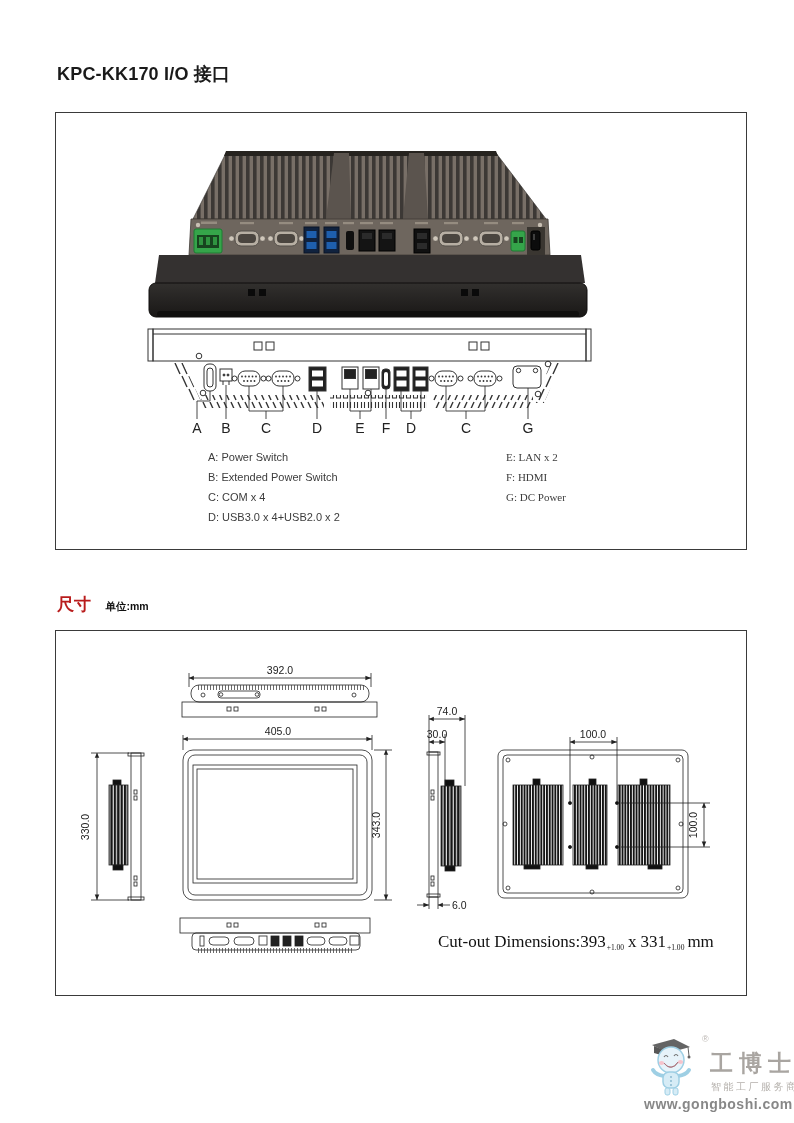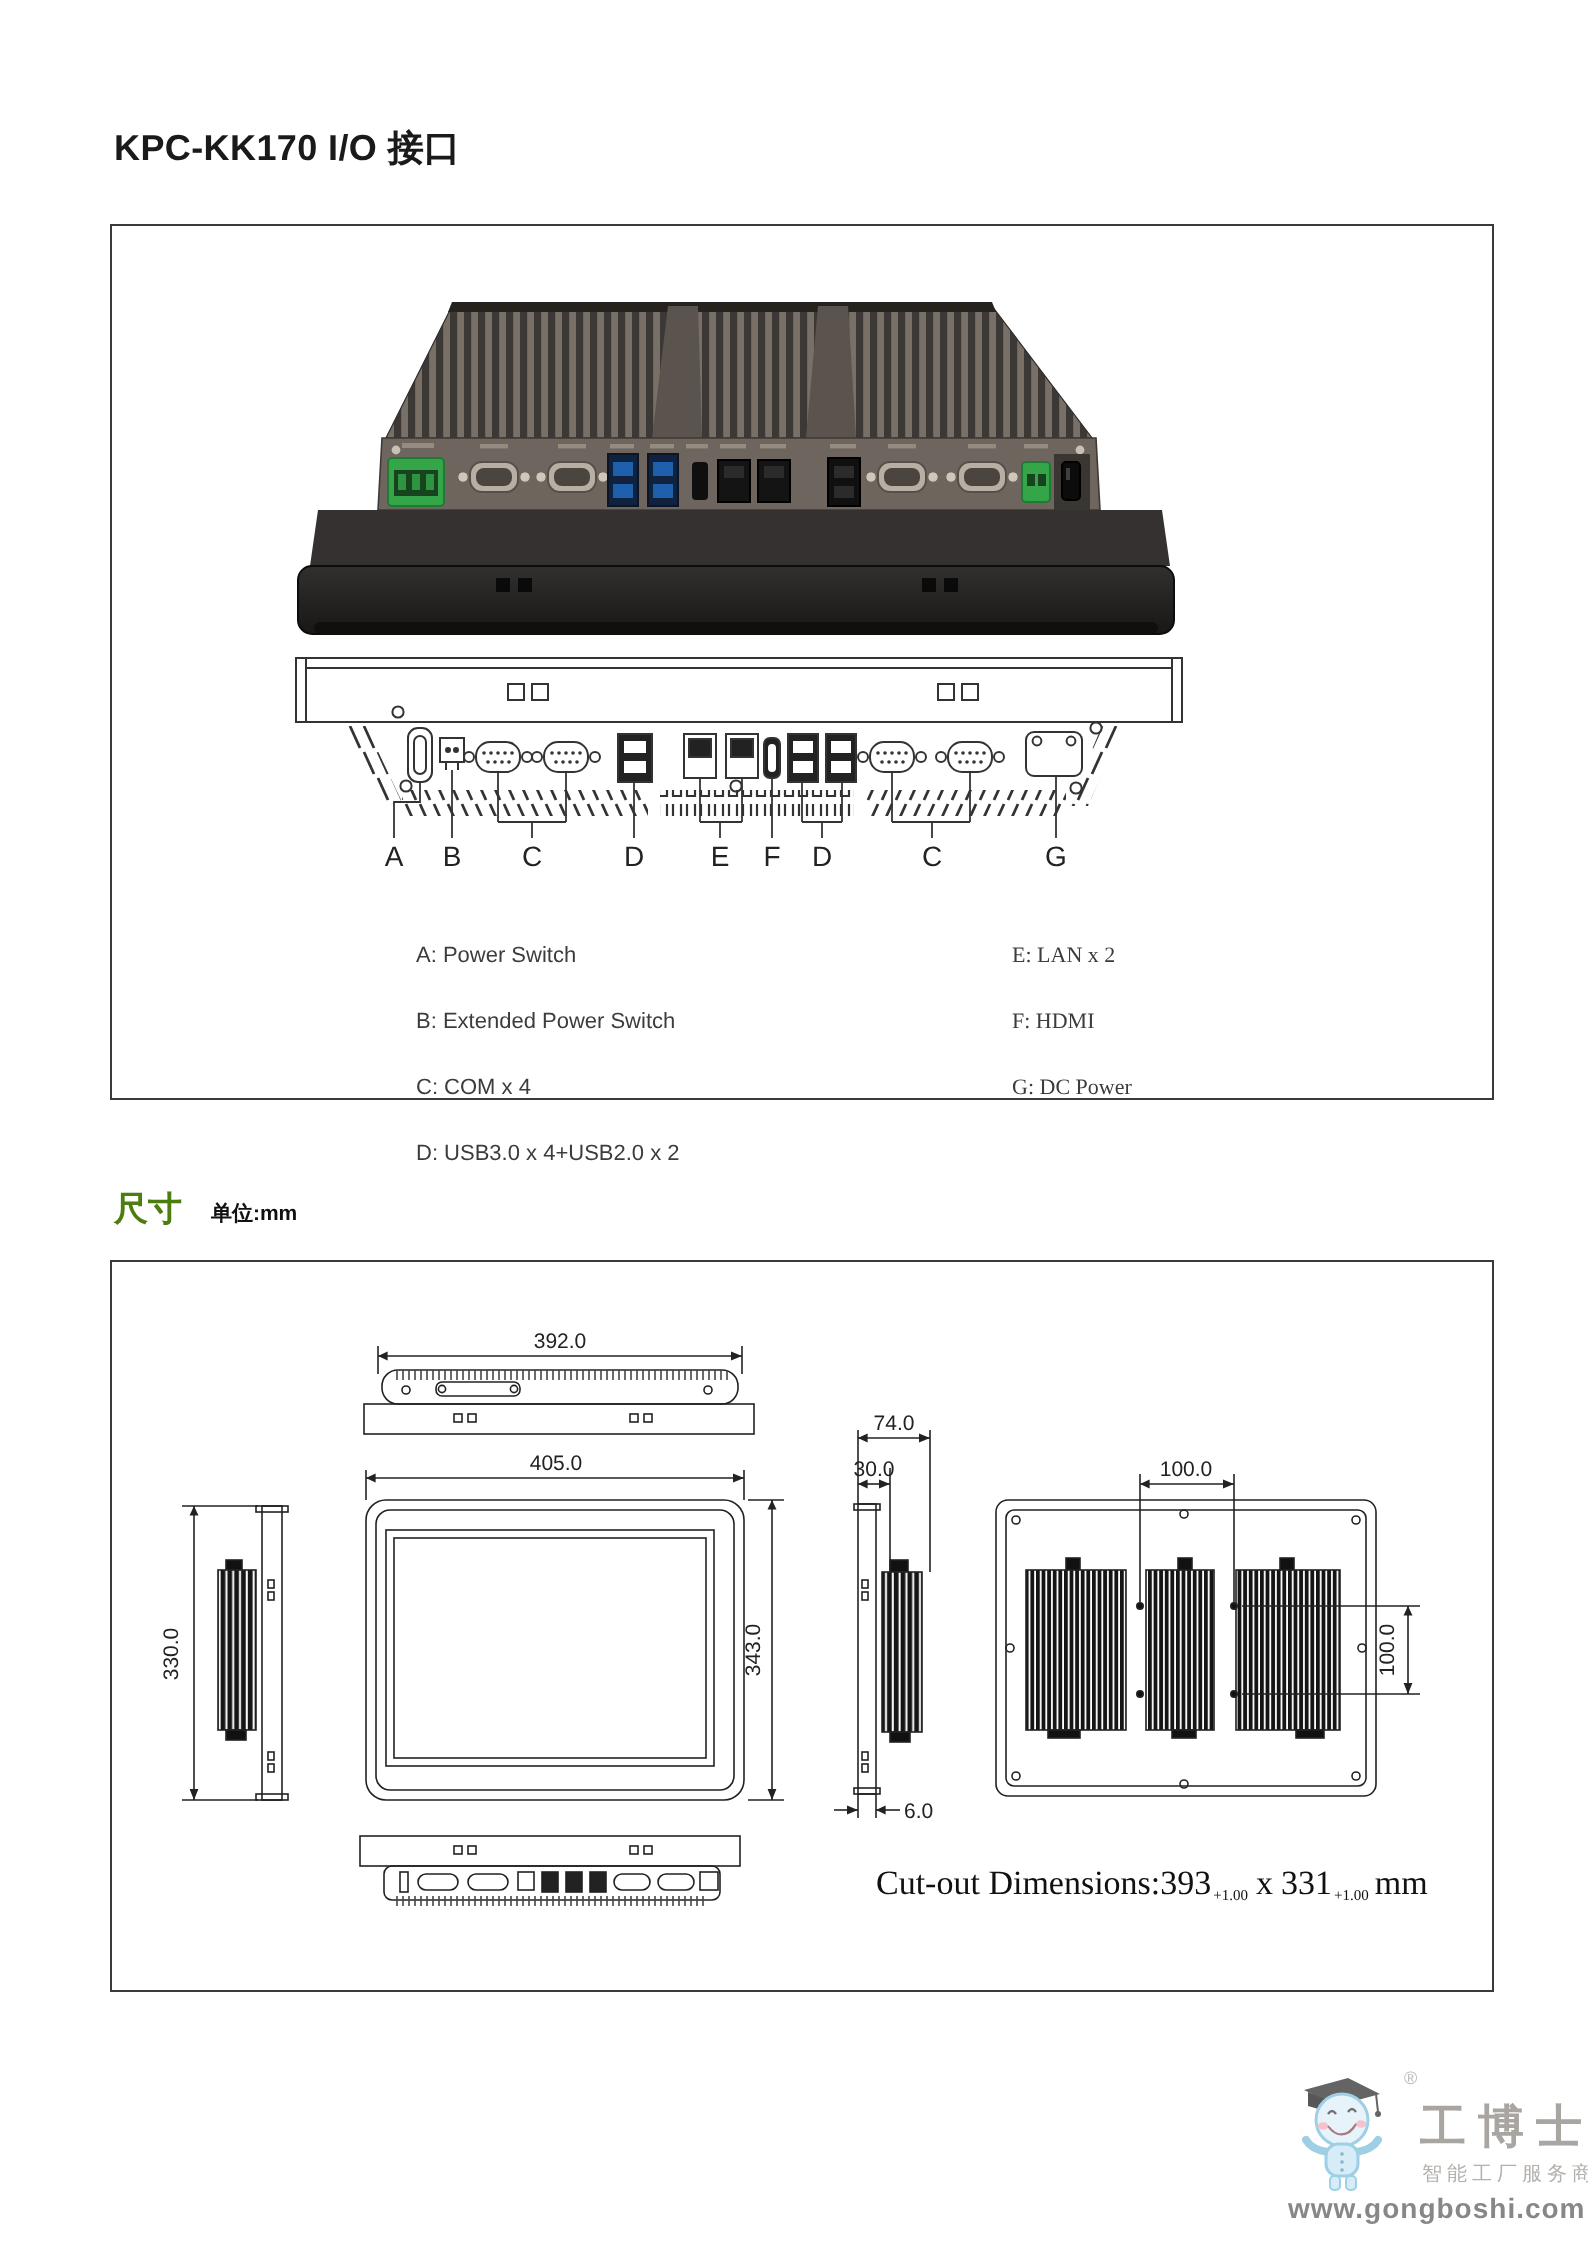--- a/index.html
+++ b/index.html
@@ -9,23 +9,23 @@
          letter-spacing:0.2px;}
   .figbox{position:absolute;left:55px;border:1px solid #3a3a3a;background:#fff;}
   #io-box{top:112px;width:690px;height:436px;}
   #dim-box{top:630px;width:690px;height:364px;}
   .photo-wrap{position:absolute;left:85px;top:18px;width:500px;height:190px;}
   .diagram-wrap{position:absolute;left:90px;top:210px;width:500px;height:118px;}
   .legend{position:absolute;top:338px;left:0;width:100%;font-size:11px;color:#3c3c3c;}
   .legend .col{position:absolute;top:0;}
   .legend .col.left{left:152px;}
   .legend .col.right{left:450px;font-family:Liberation Serif, serif;}
-  .legend .row{margin-bottom:8px;white-space:pre;margin-top:21px;}
+  .legend .row{margin-bottom:8px;white-space:pre;}
   .dim-header{position:absolute;left:57px;top:593px;}
-  .dim-title{font-size:17px;font-weight:bold;color:#4d7c0f;}
+  .dim-title{font-size:17px;font-weight:bold;color:#b91c1c;}
   .dim-unit{font-size:10.5px;font-weight:bold;color:#111;margin-left:10px;}
   .dim-svg{position:absolute;left:0;top:0;}
   .cutout{position:absolute;left:382px;top:301px;font-family:Liberation Serif, serif;
           font-size:17px;color:#111;white-space:nowrap;}
   .cutout .tol{display:inline-flex;flex-direction:row;line-height:1;font-size:7.5px;
                vertical-align:-3px;margin-left:1px;}
   .cutout .sep{margin:0 4px;}
   .cutout .suffix{margin-left:3px;}
   .logo{position:absolute;left:636px;top:1028px;width:155px;height:90px;opacity:0.85;}
   .logo .mascot{position:absolute;left:6px;top:8px;}

